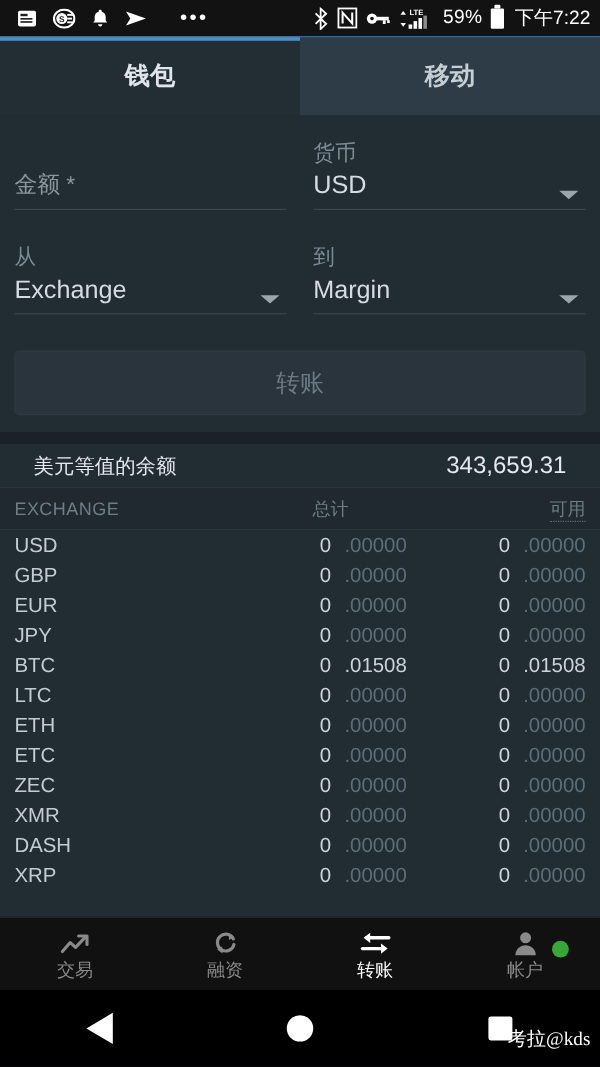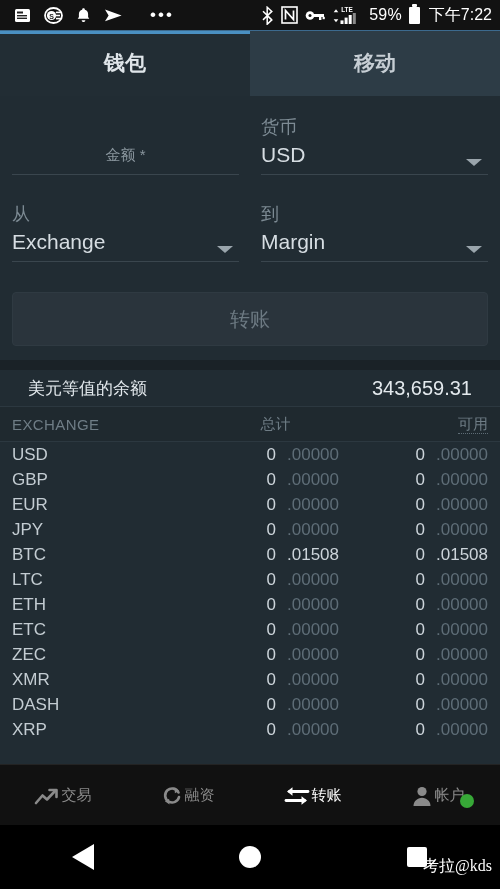--- a/index.html
+++ b/index.html
@@ -34,21 +34,21 @@
     content: ""; position: absolute; top: 0; left: 0; right: 0; height: 4px; background: #4a90c2;
   }
   .tabs:after { content:""; position:absolute; top:0; left:0; right:0; height:1px; background:#3c6a8e; }
 
   
   .form { padding: 22px 12px 0 12px; }
   .row { display: flex; gap: 22px; }
   .field { flex: 1; position: relative; padding-bottom: 8px; }
   .f-label { font-size: 18px; color: #7d8b94; height: 18px; line-height: 18px; }
   .f-value { font-size: 21px; color: #d6dde2; height: 38px; line-height: 38px; }
-  .f-value.ph { color: #8b979f; font-size: 15px; text-align: center; }
+  .f-value.ph { color: #8b979f; font-size: 19px; }
   .f-line { height: 1px; background: #3a464e; }
   .caret {
     position: absolute; right: 6px; bottom: 17px;
     width: 0; height: 0; border-left: 8px solid transparent; border-right: 8px solid transparent;
     border-top: 7px solid #9aa5ac;
   }
   .row2 { margin-top: 22px; }
 
   
   .xfer-wrap { padding: 22px 12px 14px 12px; }
@@ -86,21 +86,21 @@
   .num-int { color: #ccd4da; }
   .num-dec { color: #5e6d77; margin-left: 11px; }
   .num-int.bright, .num-dec.bright { color: #ccd4da; }
 
   
   .bottomnav {
     position: absolute; left: 0; right: 0; bottom: 64px; height: 61px;
     background: #111111; display: flex; align-items: center;
     border-top: 1px solid #232323;
   }
-  .nav-item { flex: 1; display: flex; flex-direction: row; align-items: center; justify-content: center;
+  .nav-item { flex: 1; display: flex; flex-direction: column; align-items: center; justify-content: center;
               gap: 2px; position: relative; color: #8a8a8a; }
   .nav-item.active { color: #ffffff; }
   .nav-label { font-size: 15px; }
   .nav-ico { height: 24px; display: flex; align-items: flex-end; }
   .greendot { position: absolute; width: 14px; height: 14px; border-radius: 50%;
               background: #37a837; right: 26px; top: 11px; }
 
   
   .androidnav {
     position: absolute; left: 0; right: 0; bottom: 0; height: 64px; background: #000;

